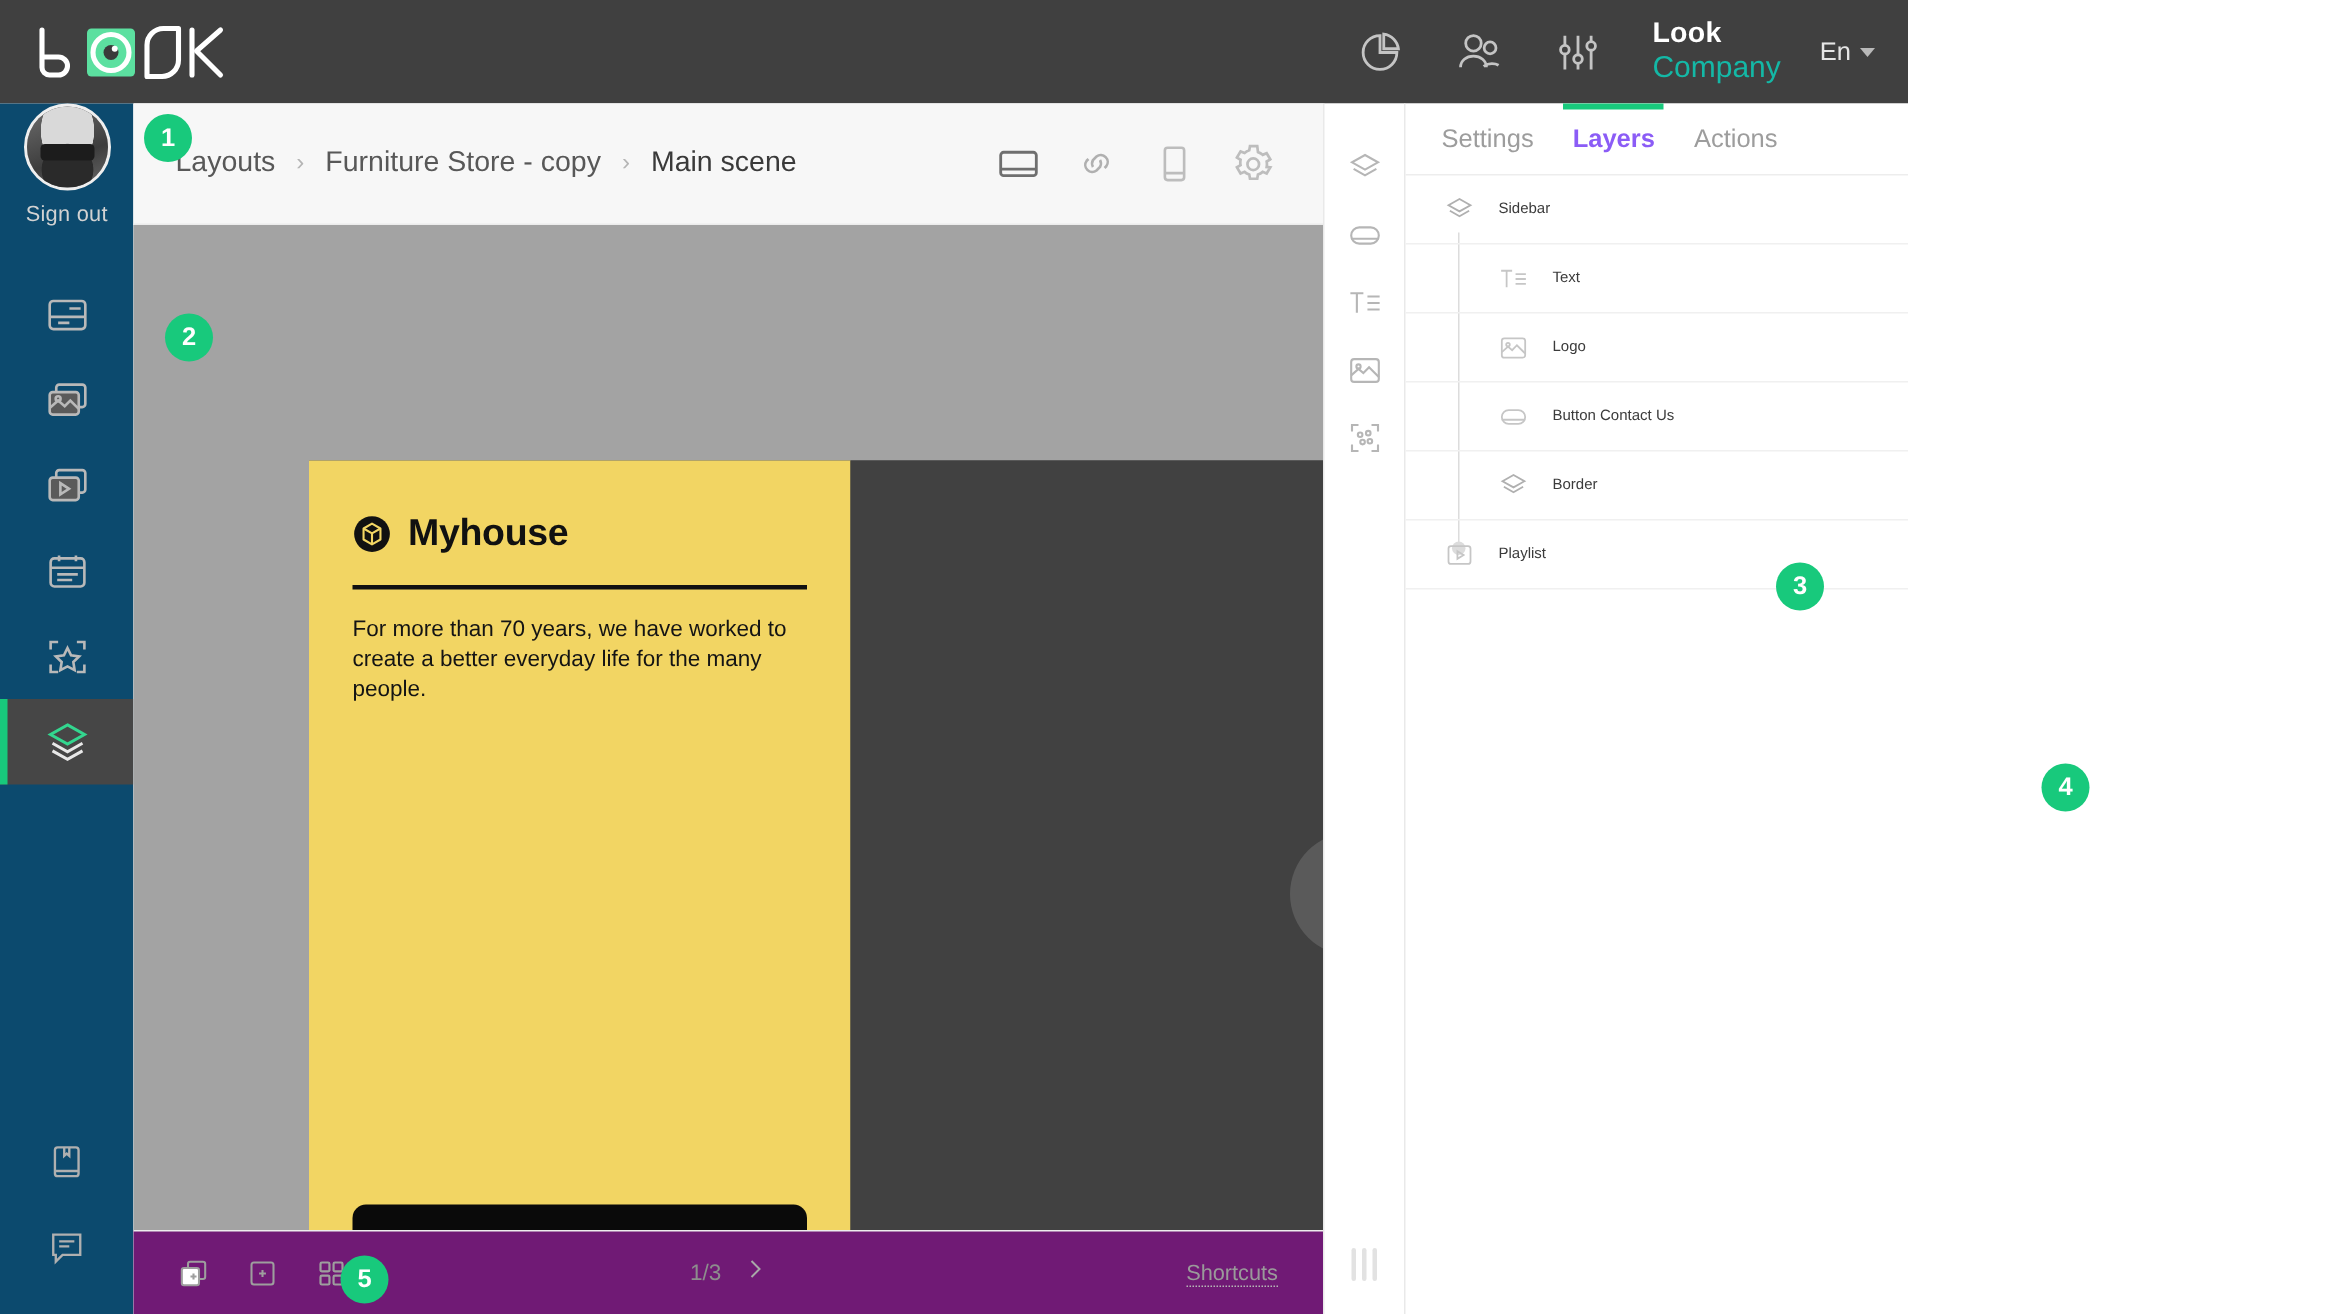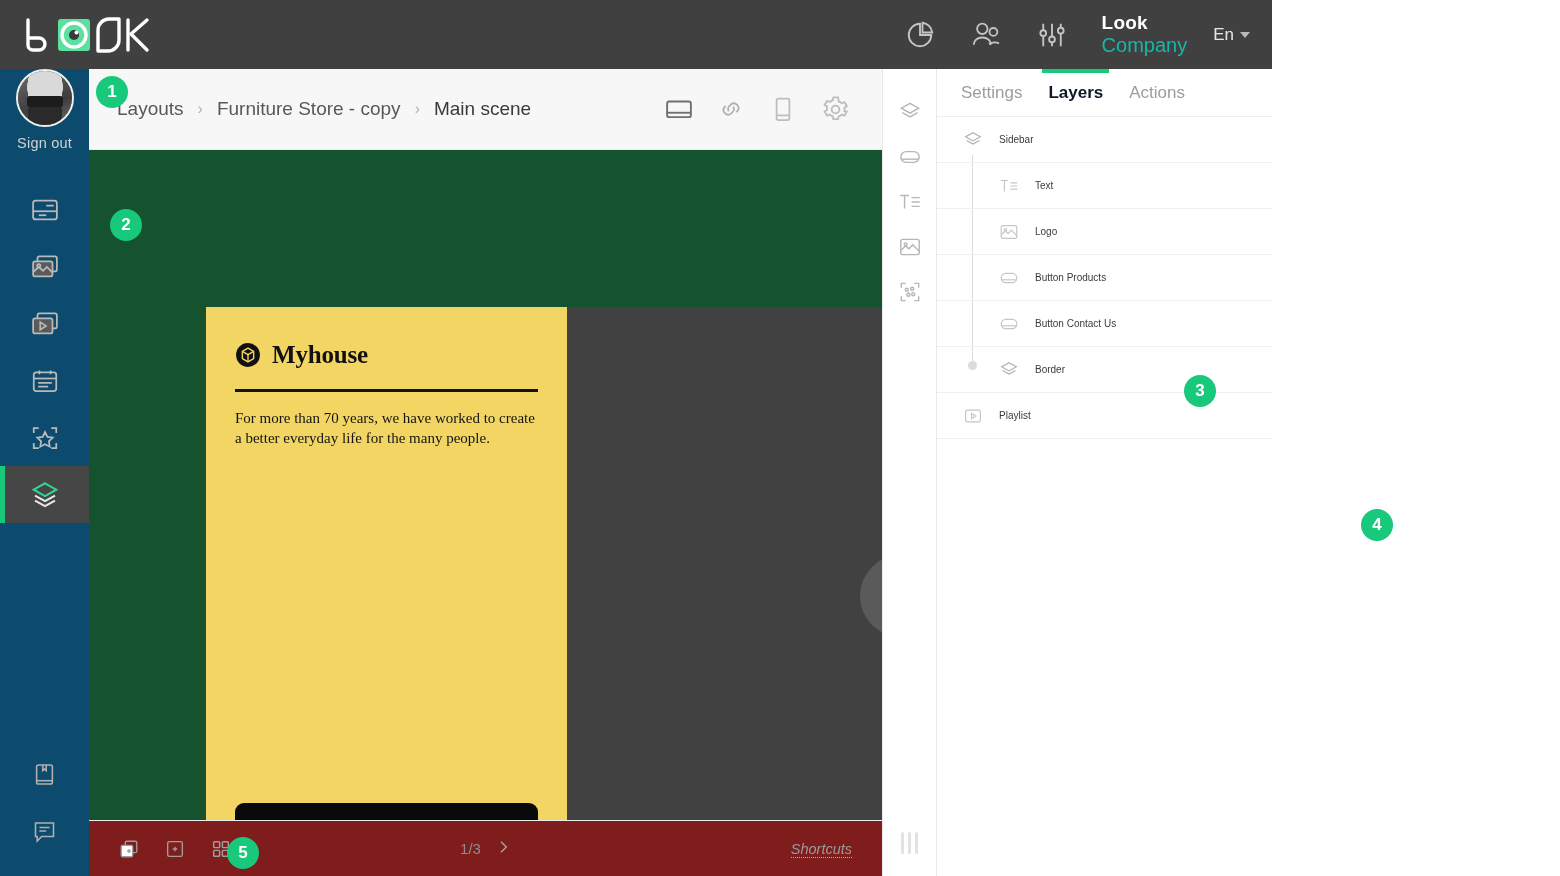--- a/index.html
+++ b/index.html
@@ -62,21 +62,21 @@
     height: 81px; flex: 0 0 81px; background: #f7f7f7; border-bottom: 1px solid #ececec;
     display: flex; align-items: center; justify-content: space-between; padding: 0 30px 0 28px;
   }
   .crumb { display: flex; align-items: center; gap: 14px; font-size: 19px; color: #585858; }
   .crumb .sep { color: #b5b5b5; font-size: 16px; }
   .crumb .cur { color: #3a3a3a; }
   .crumb span[data-name^="breadcrumb-item"] { cursor: pointer; }
   .crumbtools { display: flex; align-items: center; gap: 18px; }
   .crumbtools .ct { width: 34px; height: 34px; display: flex; align-items: center; justify-content: center; cursor: pointer; }
 
-  .canvaswrap { flex: 1; position: relative; background: #14532d; font-family: Liberation Serif, serif; }
+  .canvaswrap { flex: 1; position: relative; background: #a3a3a3; }
   .canvas {
     position: absolute; left: 117px; top: 157px; width: 1028px; height: 578px;
     display: flex; background: #414141;
   }
   .cv-side {
     width: 361px; flex: 0 0 361px; background: #f2d563; padding: 34px 29px 0 29px;
     display: flex; flex-direction: column;
   }
   .cv-logo { display: flex; align-items: center; gap: 11px; }
   .cv-logo .lname { font-size: 25px; font-weight: bold; color: #111; letter-spacing: -.2px; }
@@ -89,48 +89,48 @@
     font-size: 16px; font-weight: bold; letter-spacing: 1.1px; cursor: pointer;
   }
   .cv-btn + .cv-btn { margin-top: 30px; }
   .cv-main { flex: 1; background: #414141; display: flex; align-items: center; justify-content: center; }
   .playcircle {
     width: 82px; height: 82px; border-radius: 50%; background: #5a5a5a;
     display: flex; align-items: center; justify-content: center;
   }
 
   .bottombar {
-    height: 56px; flex: 0 0 56px; border-top: 1px solid #ededed; background: #7f1d1d;
+    height: 56px; flex: 0 0 56px; border-top: 1px solid #ededed; background: #701a75;
     display: flex; align-items: center; padding: 0 30px 0 26px; position: relative;
   }
   .bb-left { display: flex; align-items: center; gap: 18px; }
   .bb-icon { width: 28px; height: 28px; display: flex; align-items: center; justify-content: center; cursor: pointer; }
   .bb-center { position: absolute; left: 0; right: 0; display: flex; align-items: center; justify-content: center; gap: 14px; pointer-events: none; }
   .bb-page { font-size: 15px; color: #8d8d8d; }
   .bb-next { cursor: pointer; pointer-events: auto; }
   .bb-right { margin-left: auto; }
-  .shortcuts { font-size: 14.5px; color: #9a9a9a; border-bottom: 1px dotted #b5b5b5; cursor: pointer; font-style: italic; }
+  .shortcuts { font-size: 14.5px; color: #9a9a9a; border-bottom: 1px dotted #b5b5b5; cursor: pointer; }
 
   
   .toolrail {
     width: 54px; flex: 0 0 54px; background: #fff; border-left: 1px solid #e9e9e9;
     display: flex; flex-direction: column; align-items: center; padding-top: 20px; position: relative;
   }
   .toolitem { width: 54px; height: 45px; display: flex; align-items: center; justify-content: center; cursor: pointer; }
   .drag { margin-top: auto; margin-bottom: 22px; display: flex; gap: 4px; cursor: grab; }
   .drag i { display: block; width: 3px; height: 22px; background: #e2e2e2; border-radius: 2px; }
 
   
   .rightpanel {
     width: 336px; flex: 0 0 336px; background: #fff; border-left: 1px solid #e9e9e9;
     display: flex; flex-direction: column; position: relative;
   }
   .tabs { height: 48px; flex: 0 0 48px; display: flex; align-items: center; gap: 26px; padding: 0 24px; border-bottom: 1px solid #ededed; }
   .tab { font-size: 17px; color: #9d9d9d; cursor: pointer; position: relative; height: 48px; display: flex; align-items: center; }
-  .tab.active { color: #0f172a; font-weight: bold; }
+  .tab.active { color: #8b5cf6; font-weight: bold; }
   .tab.active::before { content: ""; position: absolute; top: 0; left: -6px; right: -6px; height: 4px; background: #18c97c; }
   .layers { flex: 1; overflow: hidden; position: relative; }
   .layerrow {
     height: 46px; display: flex; align-items: center; border-bottom: 1px solid #f0f0f0;
     padding-left: 22px; cursor: pointer; position: relative;
   }
   .layerrow.child { padding-left: 58px; }
   .layerrow .lgico { width: 28px; display: flex; align-items: center; justify-content: center; margin-right: 12px; }
   .layerrow .lbl { font-size: 10px; color: #3b3b3b; }
   .treeline { position: absolute; left: 35px; width: 1px; background: #dcdcdc; }
@@ -445,29 +445,20 @@
           <span class="lgico" data-name="image-icon">
             <svg width="22" height="22" viewBox="0 0 24 24" fill="none" stroke="#c6c6c6" stroke-width="1.3">
               <rect x="3.5" y="5" width="17" height="14" rx="1.8"></rect>
               <path d="M3.5 15l4.5-4 3 2.6 3.5-3.6 6 6"></path>
                 <circle cx="8" cy="9.5" r="1.3"></circle>
             </svg>
           </span>
           <span class="lbl" data-name="layer-label">Logo</span>
         </div>
 
-        <div class="layerrow child" data-name="layer-row-button-products">
-          <span class="lgico" data-name="button-icon">
-            <svg width="22" height="22" viewBox="0 0 24 24" fill="none" stroke="#c6c6c6" stroke-width="1.3">
-              <rect x="3.5" y="7" width="17" height="10" rx="5"></rect>
-                <path d="M3.5 14h17"></path>
-            </svg>
-          </span>
-          <span class="lbl" data-name="layer-label">Button Products</span>
-        </div>
 
         <div class="layerrow child" data-name="layer-row-button-contact-us">
           <span class="lgico" data-name="button-icon">
             <svg width="22" height="22" viewBox="0 0 24 24" fill="none" stroke="#c6c6c6" stroke-width="1.3">
               <rect x="3.5" y="7" width="17" height="10" rx="5"></rect>
                 <path d="M3.5 14h17"></path>
             </svg>
           </span>
           <span class="lbl" data-name="layer-label">Button Contact Us</span>
         </div>

